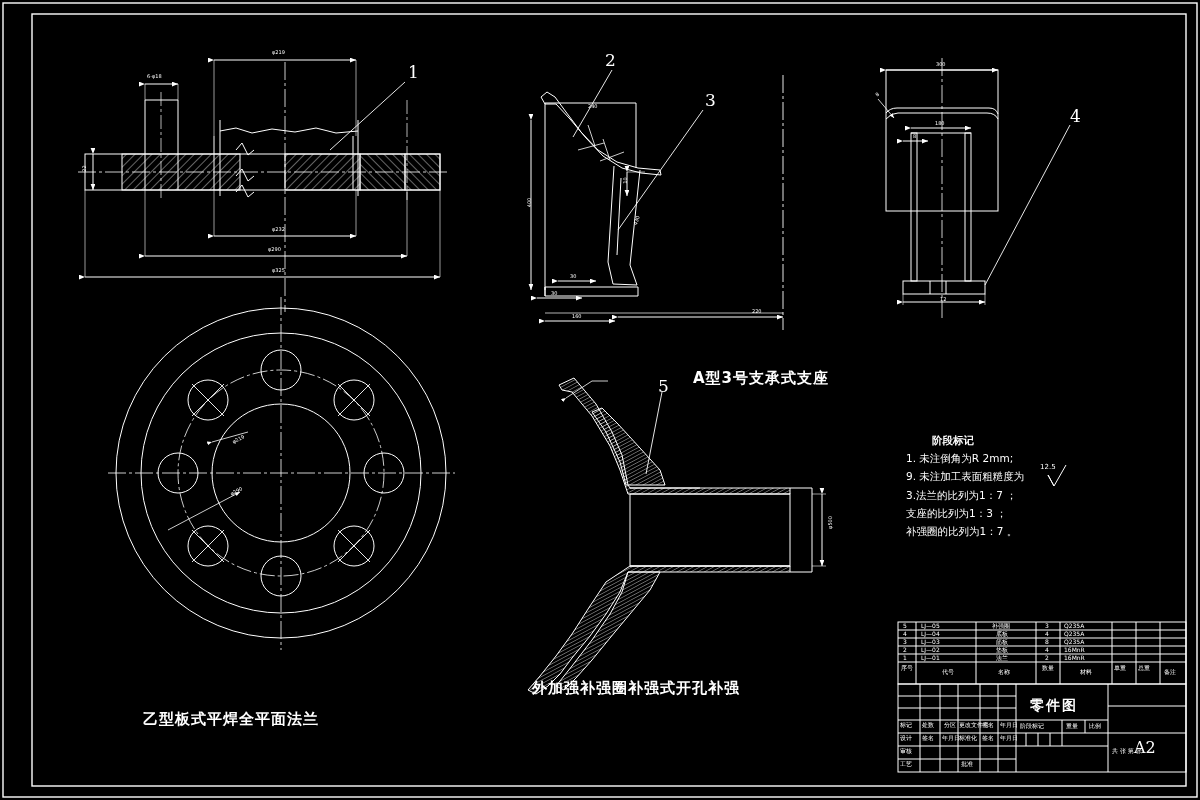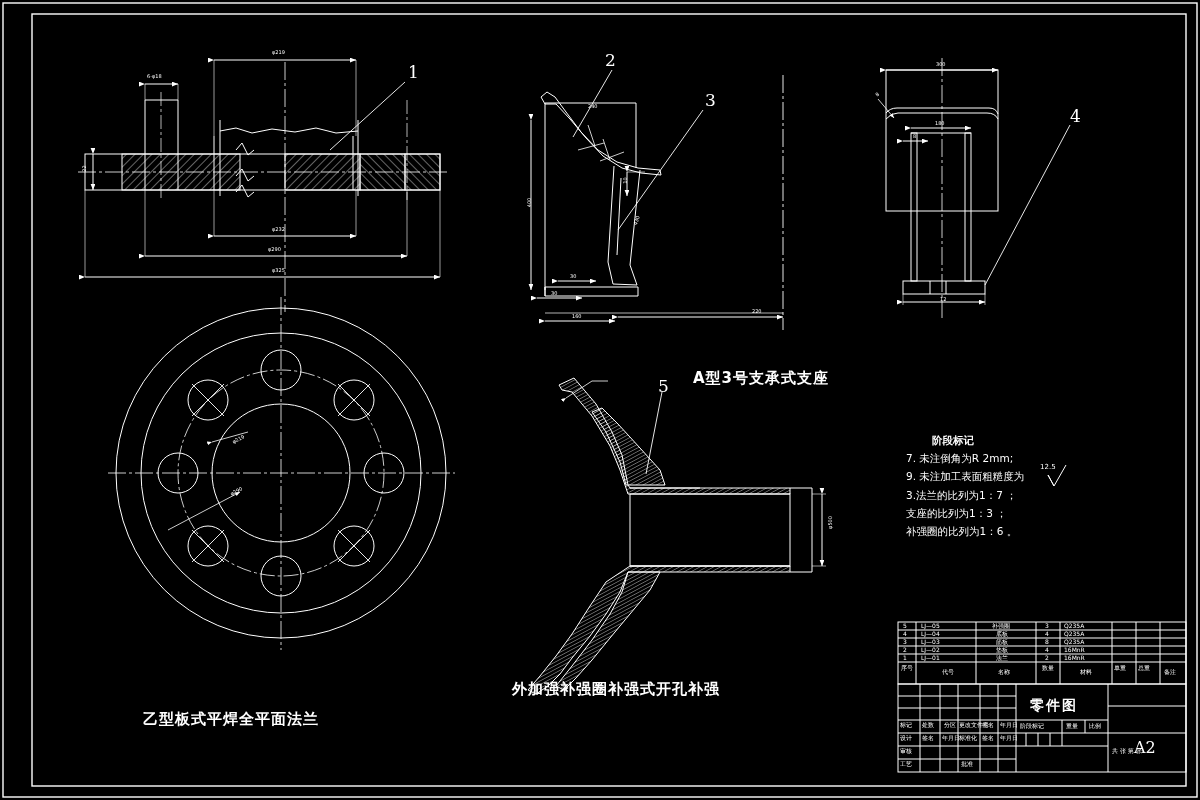--- a/index.html
+++ b/index.html
@@ -319,29 +319,29 @@
   <div class="lbl dim" style="left:936px;top:62px;">300</div>
   <div class="lbl dim" style="left:935px;top:121px;">180</div>
   <div class="lbl dim" style="left:913px;top:134px;">8</div>
   <div class="lbl dim" style="left:876px;top:92px;transform:rotate(-40deg);">8</div>
   <div class="lbl dim" style="left:940px;top:297px;">12</div>
 
   <div class="lbl dim" style="left:824px;top:520px;transform:rotate(-90deg);">φ500</div>
 
   <div class="lbl cap" style="left:143px;top:700px;">乙型板式平焊全平面法兰</div>
   <div class="lbl cap" style="left:693px;top:359px;">A型3号支承式支座</div>
-  <div class="lbl cap" style="left:512px;top:670px;">外加强补强圈补强式开孔补强</div>
+  <div class="lbl cap" style="left:532px;top:670px;font-family:Liberation Mono, monospace;">外加强补强圈补强式开孔补强</div>
 
   <div class="lbl tech" style="left:932px;top:432px;font-weight:bold;">阶段标记</div>
-  <div class="lbl tech" style="left:906px;top:450px;">7. 未注倒角为R 2mm;</div>
+  <div class="lbl tech" style="left:906px;top:450px;">1. 未注倒角为R 2mm;</div>
   <div class="lbl tech" style="left:906px;top:468px;">9. 未注加工表面粗糙度为</div>
   <div class="lbl" style="left:1040px;top:464px;font-size:7px;">12.5</div>
   <div class="lbl tech" style="left:906px;top:487px;">3.法兰的比列为1：7  ；</div>
   <div class="lbl tech" style="left:906px;top:505px;">   支座的比列为1：3  ；</div>
-  <div class="lbl tech" style="left:906px;top:523px;">   补强圈的比列为1：6  。</div>
+  <div class="lbl tech" style="left:906px;top:523px;">   补强圈的比列为1：7  。</div>
 
   <div>
     <div class="lbl tb" style="left:903px;top:623px;">5</div>
     <div class="lbl tb" style="left:921px;top:623px;">LJ—05</div>
     <div class="lbl tb" style="left:992px;top:623px;">补强圈</div>
     <div class="lbl tb" style="left:1045px;top:623px;">3</div>
     <div class="lbl tb" style="left:1064px;top:623px;">Q235A</div>
 
     <div class="lbl tb" style="left:903px;top:631px;">4</div>
     <div class="lbl tb" style="left:921px;top:631px;">LJ—04</div>

